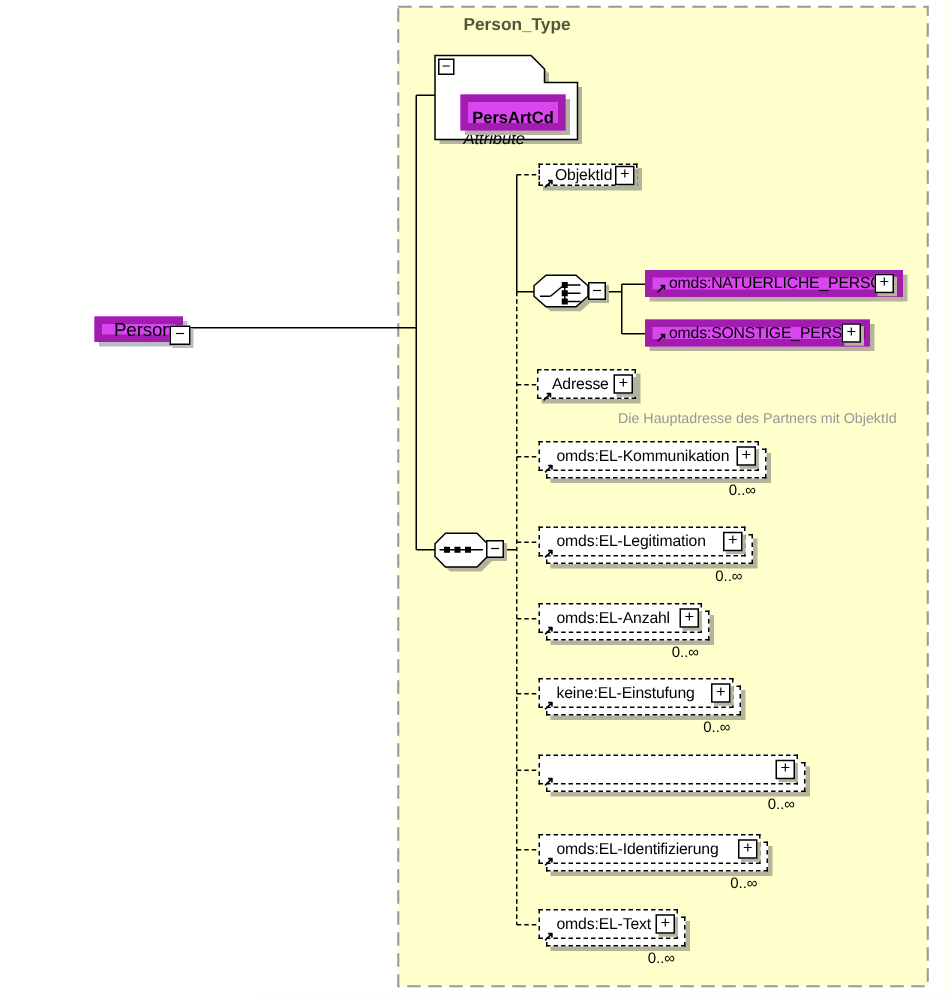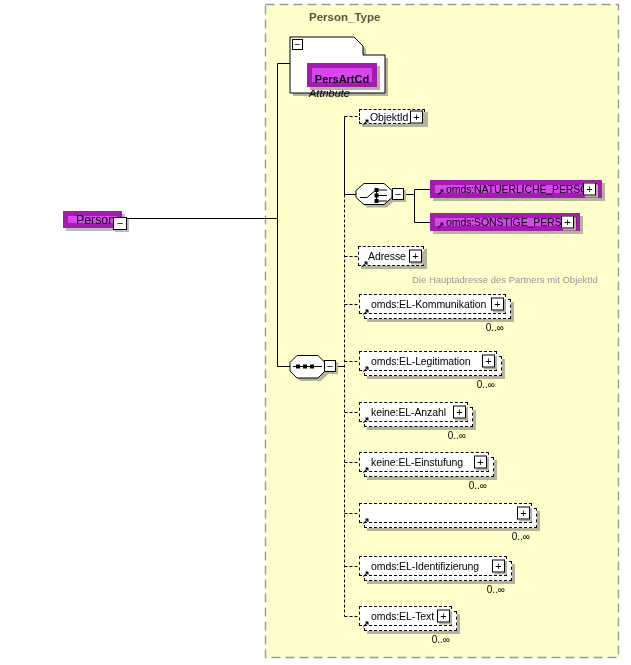--- a/index.html
+++ b/index.html
@@ -148,21 +148,21 @@
       <span class="nm">omds:EL-Legitimation</span>
       <span class="toggle mid">+</span>
     </div>
     <span class="occ" style="right:2px;top:28px;">0..∞</span>
   </div>
 
   <div class="multi" style="left:359px;top:402px;width:109px;height:20px;">
     <div class="ghost"></div>
     <div class="face">
       <span class="ref">↗</span>
-      <span class="nm">keine:EL-Anzahl</span>
+      <span class="nm">omds:EL-Anzahl</span>
       <span class="toggle mid">+</span>
     </div>
     <span class="occ" style="right:2px;top:28px;">0..∞</span>
   </div>
 
   <div class="multi" style="left:359px;top:452px;width:130px;height:20px;">
     <div class="ghost"></div>
     <div class="face">
       <span class="ref">↗</span>
       <span class="nm">keine:EL-Einstufung</span>

